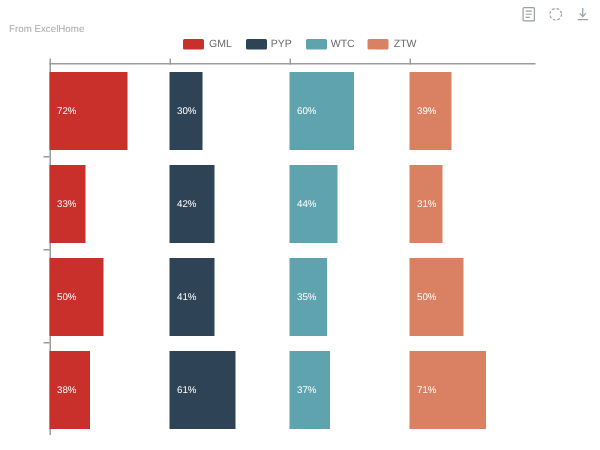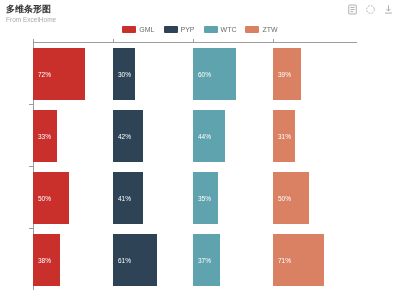--- a/index.html
+++ b/index.html
@@ -69,21 +69,20 @@
     font-size:6.5px;color:#ffffff;
     margin-left:5px;white-space:nowrap;
     font-weight:normal;
   }
 </style>
 </head>
 <body>
 
 <div id="root">
 
-  <div class="title">多维条形图</div>
   <div class="subtitle">From ExcelHome</div>
 
   <div class="toolbox">
     <span class="tb-icon">
       <svg viewBox="0 0 16 16" fill="none" stroke="currentColor" stroke-width="1.2">
         <rect x="2.5" y="1.5" width="11" height="13" rx="1"></rect>
         <line x1="5" y1="5" x2="11" y2="5"></line>
         <line x1="5" y1="8" x2="11" y2="8"></line>
         <line x1="5" y1="11" x2="9" y2="11"></line>
       </svg>

